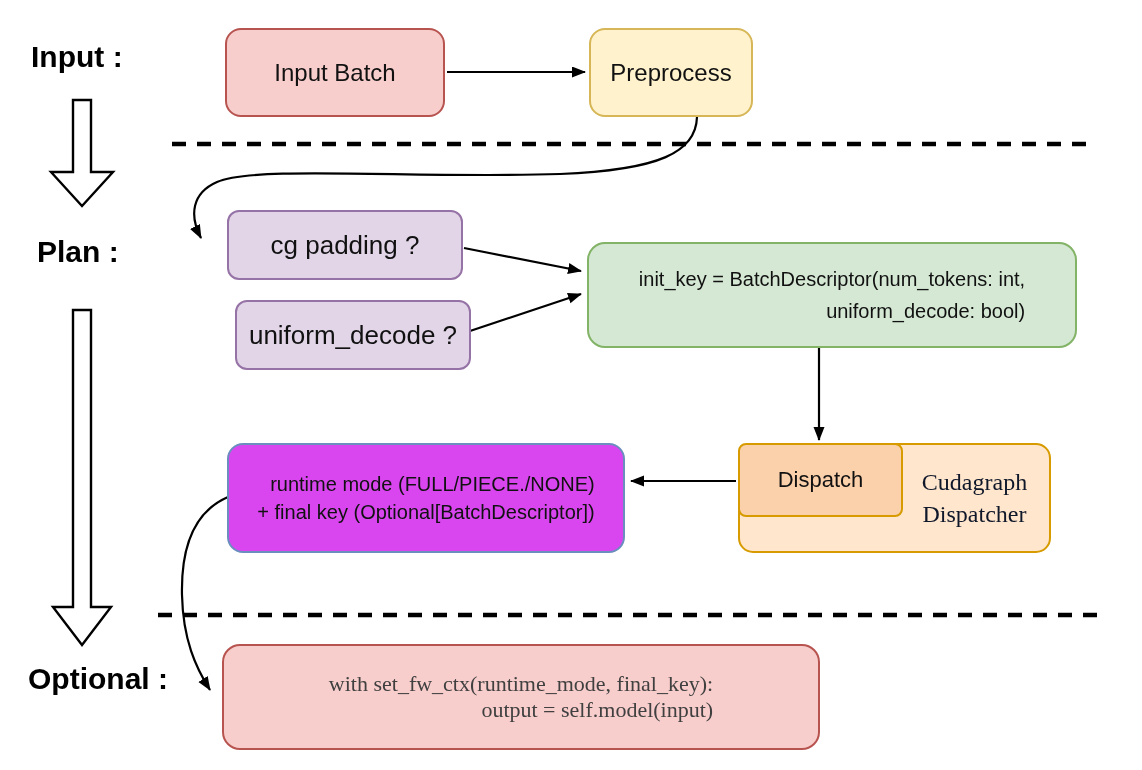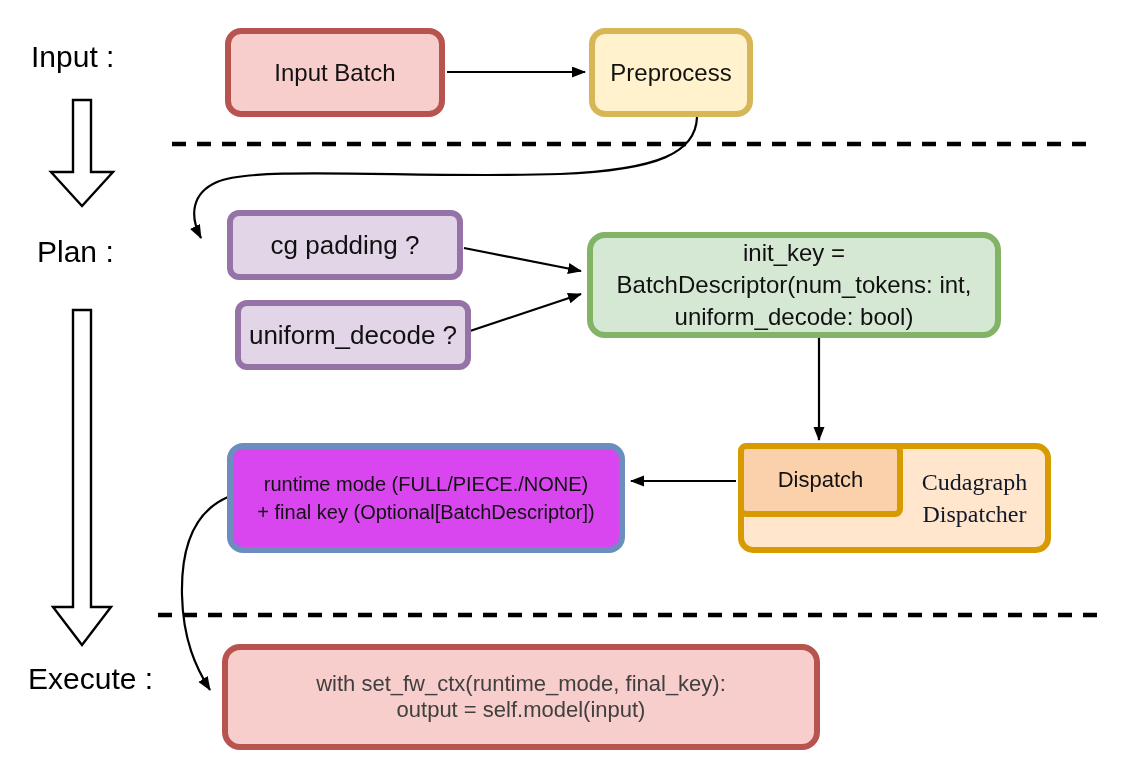--- a/index.html
+++ b/index.html
@@ -6,45 +6,45 @@
   #canvas{
     position:relative;
     width:1142px;height:770px;
     background:#ffffff;
     overflow:hidden;
     font-family:"Liberation Sans", sans-serif;
   }
   #connector-layer{position:absolute;left:0;top:0;z-index:1;}
   .stage-label{
     position:absolute;z-index:3;
-    font-weight:normal;font-size:30px;line-height:34px;color:#000;
+    font-weight:bold;font-size:30px;line-height:34px;color:#000;
     white-space:nowrap;
   }
   .node{
     position:absolute;z-index:2;
     box-sizing:border-box;
-    border:6px solid #0c4a6e;
+    border:2px solid #0c4a6e;
     display:flex;align-items:center;justify-content:center;
-    text-align:center;white-space:pre-line;
+    text-align:right;white-space:pre-line;
     color:#111;
   }
   .node-red   {background:#F8CECC;border-color:#B85450;border-radius:16px;}
   .node-yellow{background:#FFF2CC;border-color:#D6B656;border-radius:16px;}
   .node-purple{background:#E1D5E7;border-color:#9673A6;border-radius:12px;}
   .node-green {background:#D5E8D4;border-color:#82B366;border-radius:18px;}
   .node-orange-outer{background:#FFE6CC;border-color:#D79B00;border-radius:15px;}
   .node-orange-inner{background:#FBD1AC;border-color:#D79B00;border-radius:8px;}
   .node-blue  {background:#d946ef;border-color:#6C8EBF;border-radius:16px;}
   .label-region{
     position:absolute;z-index:3;
     display:flex;align-items:center;justify-content:center;
     text-align:center;white-space:pre-line;color:#0f172a;font-family:Liberation Serif, serif;
   }
   .code-text{
-    font-family:Liberation Sans, sans-serif;
+    font-family:Liberation Serif, serif;
     color:#404040;
   }
 </style>
 </head>
 <body>
 
 <div id="canvas">
 
   <svg id="connector-layer" width="1142" height="770" viewBox="0 0 1142 770" xmlns="http://www.w3.org/2000/svg">
     <defs>
@@ -71,31 +71,31 @@
 
     <line x1="158" y1="615" x2="1097" y2="615" stroke="#000" stroke-width="4.5" stroke-dasharray="14 11"></line>
 
     <polygon points="73,100 91,100 91,172 113,172 82,206 51,172 73,172" fill="#fff" stroke="#000" stroke-width="2.4"></polygon>
 
     <polygon points="73,310 91,310 91,607 111,607 82,645 53,607 73,607" fill="#fff" stroke="#000" stroke-width="2.4"></polygon>
   </svg>
 
   <div class="stage-label" style="left:31px;top:40px;">Input :</div>
   <div class="stage-label" style="left:37px;top:235px;">Plan :</div>
-  <div class="stage-label" style="left:28px;top:662px;">Execute :</div>
+  <div class="stage-label" style="left:28px;top:662px;">Optional :</div>
 
   <div class="node node-red" style="left:225px;top:28px;width:220px;height:89px;font-size:24px;">Input Batch</div>
 
   <div class="node node-yellow" style="left:589px;top:28px;width:164px;height:89px;font-size:24px;">Preprocess</div>
 
   <div class="node node-purple" style="left:227px;top:210px;width:236px;height:70px;font-size:26px;">cg padding ?</div>
 
   <div class="node node-purple" style="left:235px;top:300px;width:236px;height:70px;font-size:26px;">uniform_decode ?</div>
 
-  <div class="node node-green" style="left:587px;top:232px;width:414px;height:106px;font-size:24px;line-height:32px;">init_key = BatchDescriptor(num_tokens: int,
+  <div class="node node-green" style="left:587px;top:242px;width:490px;height:106px;font-size:20px;line-height:32px;">init_key = BatchDescriptor(num_tokens: int,
 uniform_decode: bool)</div>
 
   <div class="node node-orange-outer" style="left:738px;top:443px;width:313px;height:110px;"></div>
   <div class="label-region" style="left:898px;top:443px;width:153px;height:110px;font-size:24px;line-height:32px;">Cudagraph
 Dispatcher</div>
 
   <div class="node node-orange-inner" style="left:738px;top:443px;width:165px;height:74px;font-size:22px;z-index:3;">Dispatch</div>
 
   <div class="node node-blue" style="left:227px;top:443px;width:398px;height:110px;font-size:20px;line-height:28px;">runtime mode (FULL/PIECE./NONE)
 + final key (Optional[BatchDescriptor])</div>

